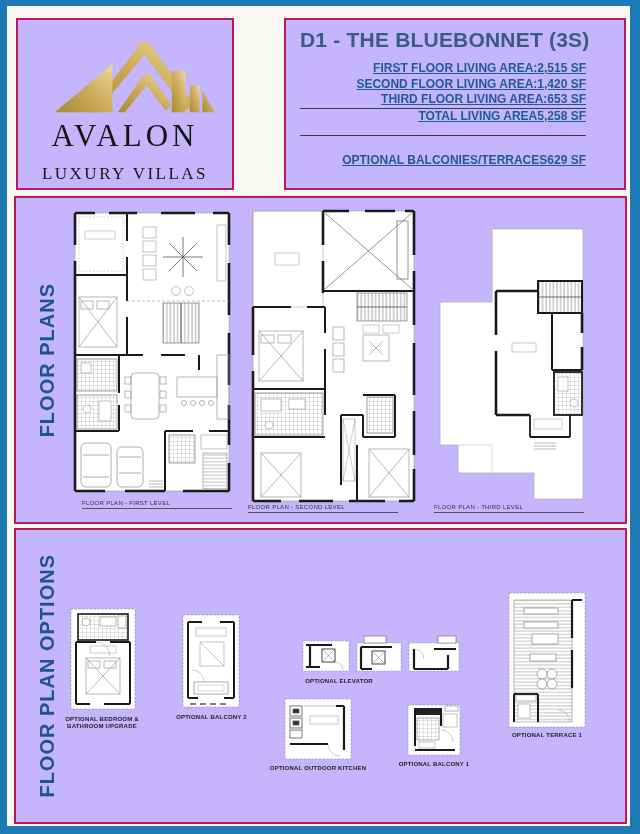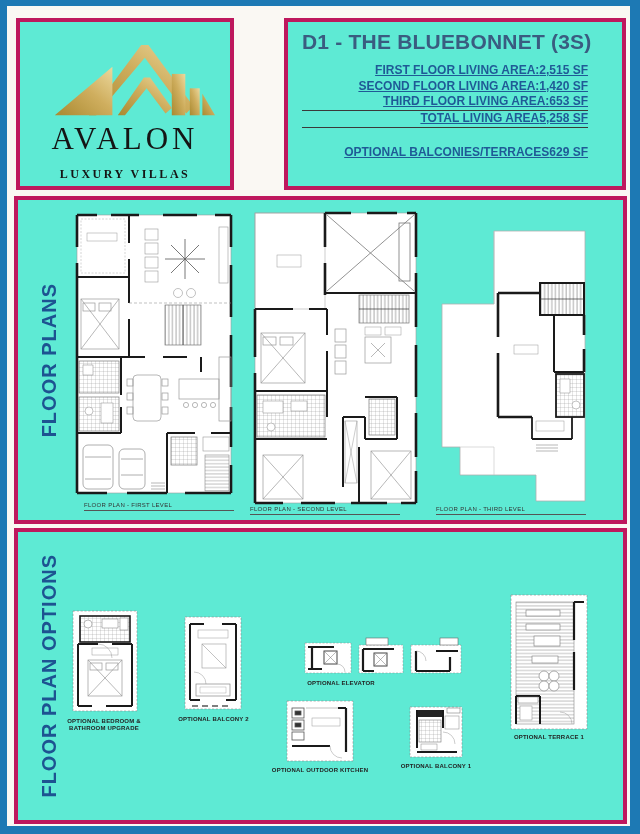--- a/index.html
+++ b/index.html
@@ -1,30 +1,30 @@
 <!DOCTYPE html>
 <html><head>
 <meta charset="utf-8">
 <style>
   * { margin:0; padding:0; box-sizing:border-box; }
   body { font-family:"Liberation Sans", sans-serif; background:#e8e8e8; }
   .page { position:relative; width:640px; height:834px; background:#1d79b4; }
   .paper { position:absolute; left:7px; top:6px; right:10px; bottom:8px; background:#faf8f3; }
-  .panel { position:absolute; background:#5eead4; border:4px solid #be185d; }
+  .panel { position:absolute; background:#c4b5fd; border:2px solid #be185d; }
 
   
   .logo-panel { left:9px; top:12px; width:218px; height:172px; display:flex; flex-direction:column; align-items:center; justify-content:center; }
   .brand-name { font-family:"Liberation Serif", serif; font-size:31px; letter-spacing:4px; color:#151515; margin-top:2px; }
-  .brand-tagline { font-family:"Liberation Serif", serif; font-size:12px; font-weight:bold; letter-spacing:2.5px; color:#151515; margin-top:10px; }
+  .brand-tagline { font-family:"Liberation Serif", serif; font-size:17px; font-weight:normal; letter-spacing:2.5px; color:#151515; margin-top:10px; }
 
   .info-panel { left:277px; top:12px; width:342px; height:172px; padding:8px 14px 0 14px; }
   .model-title { font-size:21px; font-weight:bold; color:#3a5c80; letter-spacing:0.2px; margin-bottom:9px; white-space:nowrap; }
   .spec-table { width:286px; color:#1f5a96; font-weight:bold; font-size:12px; }
   .spec-row { display:flex; justify-content:flex-end; line-height:15.5px;text-decoration:underline; }
-  .total-row { border-top:1.5px solid #3a3a3a; border-bottom:1.2px solid #3a3a3a; padding-bottom:1px; }
+  .total-row { border-top:1.5px solid #3a3a3a; border-bottom:1.2px solid #3a3a3a; padding-bottom:11px; }
   .extras { margin-top:17px; }
 
   
   .plans-panel { left:7px; top:190px; width:613px; height:328px; }
   .options-panel { left:7px; top:522px; width:613px; height:296px; }
   .vlabel-wrap { position:absolute; left:10px; top:0; bottom:0; width:42px; display:flex; align-items:center; justify-content:center; }
   .vlabel { writing-mode:vertical-rl; transform:rotate(180deg); font-size:20px; font-weight:bold; color:#1d5391; letter-spacing:1px; white-space:nowrap; }
 
   .drawing { position:absolute; }
   .plan-caption { position:absolute; font-size:6px; color:#333; letter-spacing:0.3px; border-bottom:1.2px solid #555; width:150px; padding-bottom:2px; white-space:nowrap; }

